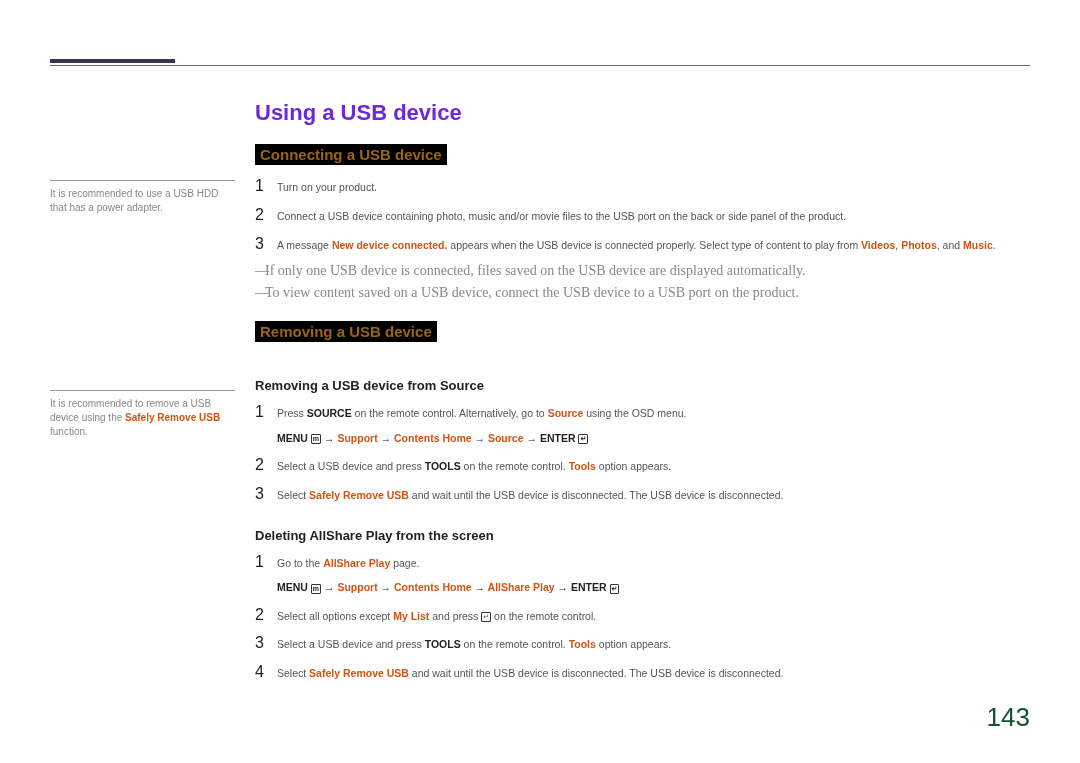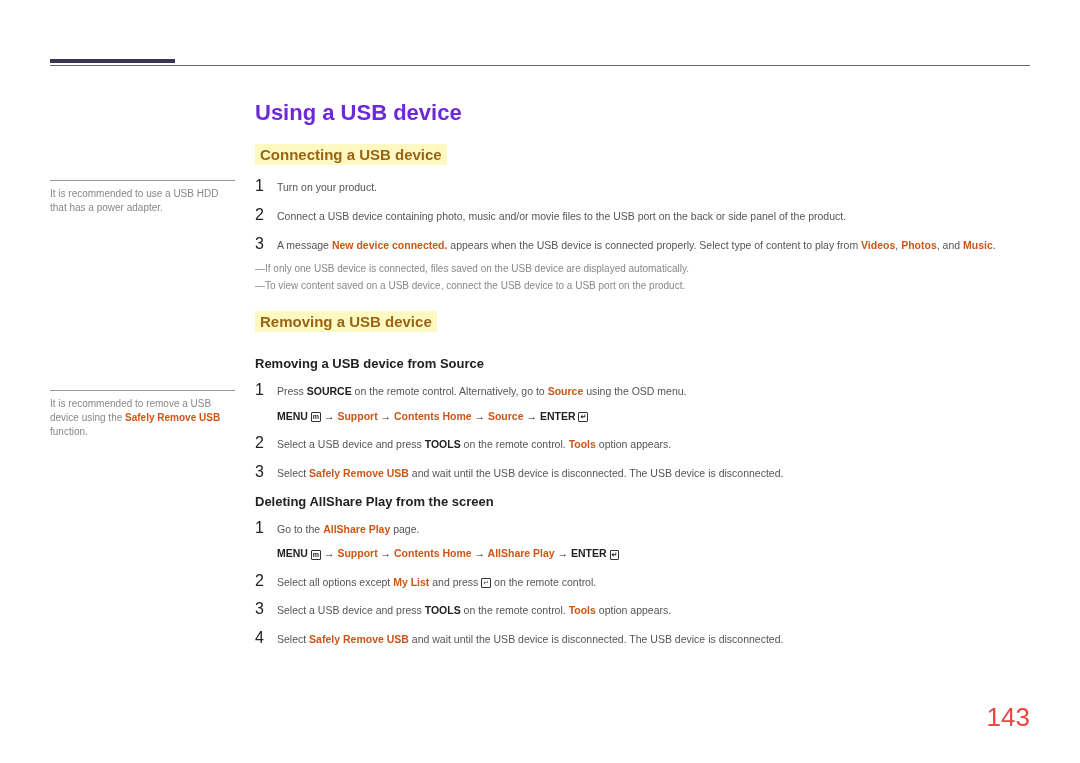--- a/index.html
+++ b/index.html
@@ -50,57 +50,58 @@
     flex: 1;
   }
   h1 {
     font-size: 22px;
     font-weight: bold;
     color: #6d28d9;
     margin-bottom: 18px;
   }
   h2 {
     display: inline-block;
-    background: #fef9c3;
+    background: #000000;
     color: #996515;
     font-size: 15px;
     font-weight: bold;
     padding: 2px 5px;
     margin-bottom: 12px;
   }
   h3 {
     font-size: 13px;
     font-weight: bold;
     color: #222;
-    margin: 12px 0 10px 0;
+    margin: 24px 0 10px 0;
   }
   .step {
     display: flex;
     align-items: baseline;
     margin-bottom: 10px;
   }
   .step-num {
     font-size: 16px;
     font-weight: 300;
     color: #222;
     width: 22px;
     flex-shrink: 0;
     font-family: "Segoe UI Light", "Segoe UI", Arial, sans-serif;
   }
   .step-text {
     font-size: 10.5px;
     color: #555;
     line-height: 1.5;
   }
   .note-line {
-    font-size: 10px;
+    font-size: 14px;
     color: #888;
     margin-bottom: 6px;
     padding-left: 10px;
     position: relative;
+    font-family: Liberation Serif, serif;
   }
   .note-line::before {
     content: "―";
     position: absolute;
     left: 0;
     color: #888;
   }
   .black-b { font-weight: bold; color: #222; }
   .orange-b { color: #cc5617; font-weight: bold; }
   .section { margin-bottom: 20px; }
@@ -117,21 +118,21 @@
     line-height: 8px;
     padding: 0 1px;
     vertical-align: middle;
     border-radius: 1px;
   }
   .pagenum {
     position: absolute;
     bottom: 30px;
     right: 50px;
     font-size: 26px;
-    color: #ef4444;
+    color: #14532d;
     font-weight: 300;
   }
 </style>
 </head>
 <body>
 
 <div class="topbar-accent"></div>
 <div class="topbar"></div>
 
 <div class="page">

